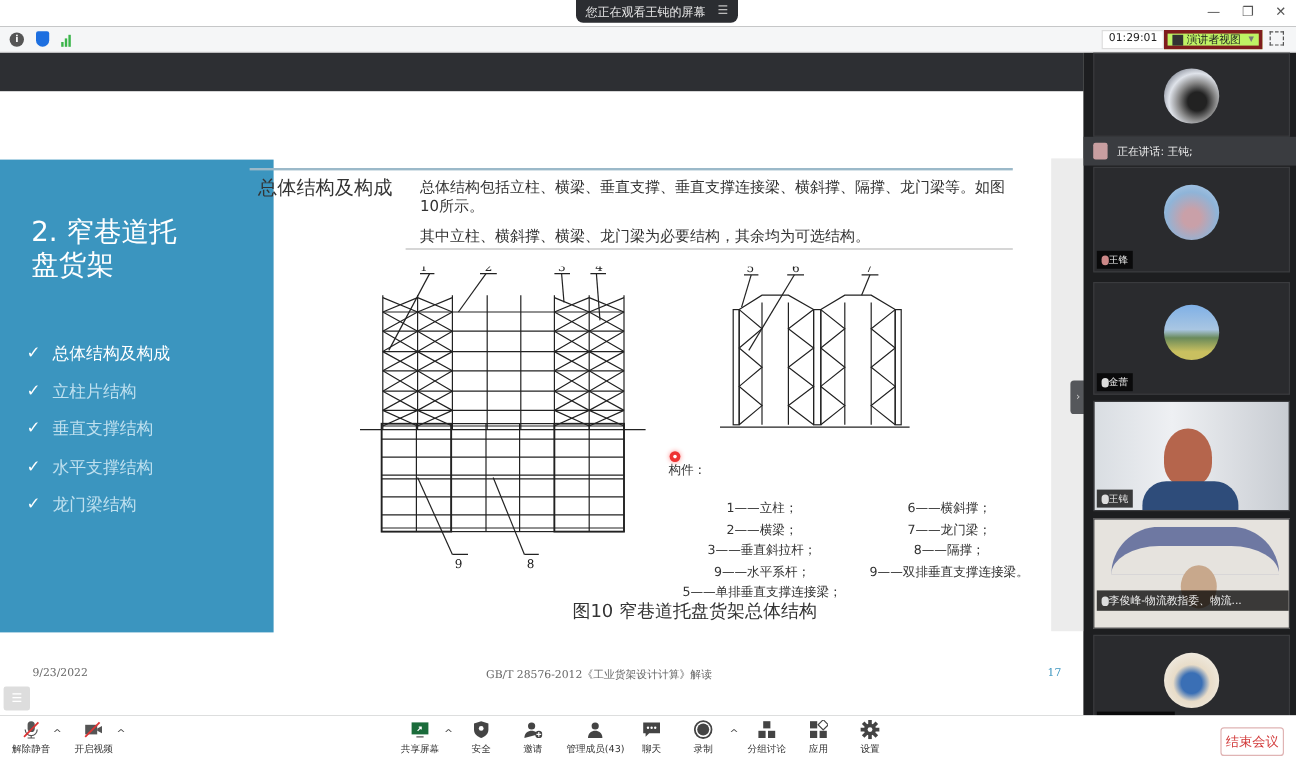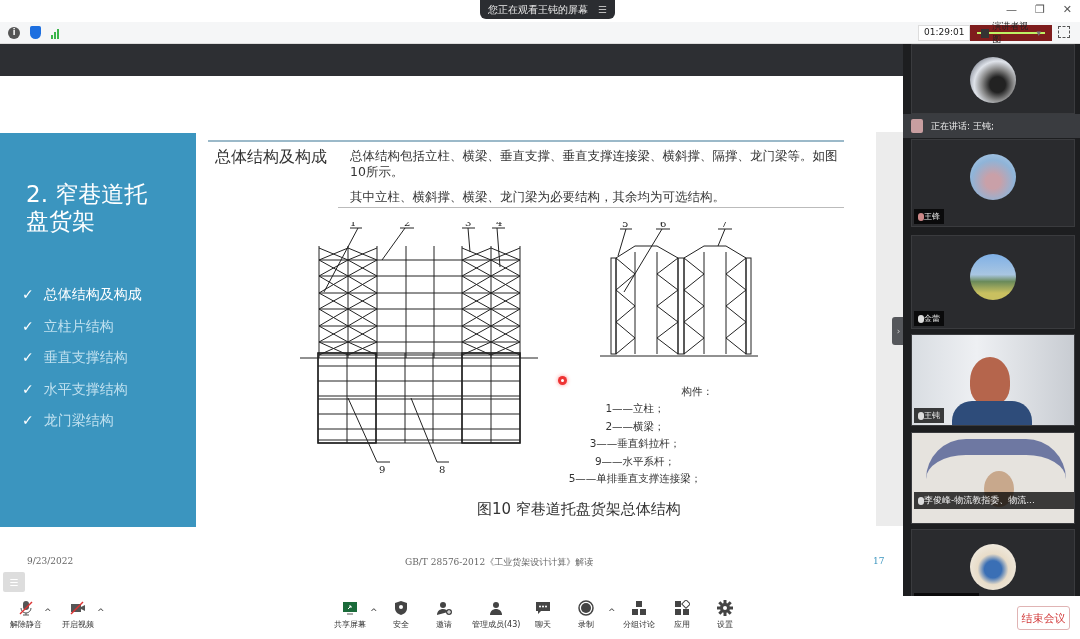--- a/index.html
+++ b/index.html
@@ -8,41 +8,41 @@
 .share-banner{position:absolute;left:480px;top:0;height:19px;background:#2b2d31;border-radius:0 0 6px 6px;color:#e8e8e8;font-size:10px;display:flex;align-items:center;padding:0 8px;gap:10px;}
 .share-banner .menu{font-size:10px;color:#bbb;}
 .winctl{position:absolute;right:8px;top:3px;display:flex;gap:18px;color:#555;font-size:11px;}
 .infobar{position:absolute;left:0;top:22px;width:1080px;height:22px;background:#f5f6f7;border-bottom:1px solid #ddd;}
 .infobar .icons{position:absolute;left:8px;top:4px;display:flex;gap:10px;align-items:center;}
 .ic-info{width:12px;height:12px;border-radius:50%;background:#555;color:#fff;font-size:8px;display:flex;align-items:center;justify-content:center;font-weight:bold;}
 .ic-shield{width:11px;height:13px;background:#1d6fe0;border-radius:2px 2px 6px 6px;}
 .ic-signal{display:flex;align-items:flex-end;gap:1px;height:12px;}
 .ic-signal span{width:2px;background:#3bb54a;display:block;}
 .timer{position:absolute;left:918px;top:3px;height:16px;background:#fff;border:1px solid #ddd;font-size:9px;color:#222;padding:1px 5px;}
-.viewbtn{position:absolute;left:970px;top:3px;height:16px;width:82px;background:#bef264;border:7px solid #7f1d1d;font-size:9px;color:#222;display:flex;align-items:center;gap:3px;padding:0 4px;}
+.viewbtn{position:absolute;left:970px;top:3px;height:16px;width:82px;background:#bef264;border:3px solid #7f1d1d;font-size:9px;color:#222;display:flex;align-items:center;gap:3px;padding:0 4px;}
 .viewbtn .sq{width:9px;height:9px;background:#333;display:inline-block;}
 .fullscreen{position:absolute;left:1058px;top:4px;width:12px;height:12px;border:1.5px dashed #555;}
 .slide-wrap{position:absolute;left:0;top:44px;width:903px;height:552px;background:#fff;}
 .slide-topdark{position:absolute;left:0;top:0;width:903px;height:32px;background:#2d2f33;}
 .slide{position:absolute;left:0;top:88px;width:903px;}
-.bluepanel{position:absolute;left:0;top:1px;width:196px;height:394px;background:#3b95bf;}
+.bluepanel{position:absolute;left:0;top:1px;width:228px;height:394px;background:#3b95bf;}
 .bluepanel .title{position:absolute;left:26px;top:48px;color:#fff;font-size:23px;line-height:27px;font-family:"DejaVu Sans",sans-serif;}
 .bluepanel ul{list-style:none;position:absolute;left:22px;top:153px;}
 .bluepanel li{font-size:14px;color:#bfe0ef;height:31.5px;display:flex;gap:10px;}
 .bluepanel li.active{color:#fff;}
 .bluepanel li .chk{color:#fff;}
 .graybar{position:absolute;left:876px;top:0;width:27px;height:394px;background:#ececec;}
 .topline{position:absolute;left:208px;top:8px;width:636px;height:2px;background:#9bb9c9;}
 .heading{position:absolute;left:215px;top:14px;font-size:16px;color:#333;width:125px;line-height:21px;}
 .para{position:absolute;left:350px;top:16px;font-size:12.5px;color:#333;line-height:16px;width:490px;}
 .para2{position:absolute;left:350px;top:57px;font-size:12.5px;color:#333;}
 .sepline{position:absolute;left:338px;top:75px;width:506px;height:1px;background:#bbb;}
 .diagram{position:absolute;}
 .legend{position:absolute;left:557px;top:253px;font-size:10.5px;color:#333;}
-.legend .hd{margin-bottom:3px;text-align:right;}
+.legend .hd{margin-bottom:18px;}
 .legend .cols{display:flex;gap:0;}
 .legend .col{width:156px;}
 .legend .col div{height:17.5px;text-align:center;}
 .caption{position:absolute;left:477px;top:368px;font-size:15px;color:#333;}
 .laser{position:absolute;left:558px;top:244px;width:9px;height:9px;border-radius:50%;background:#e33;box-shadow:0 0 4px #f88;}
 .laser::after{content:"";position:absolute;left:3px;top:3px;width:3px;height:3px;border-radius:50%;background:#fff;}
 .notesbtn{position:absolute;left:3px;top:528px;width:22px;height:20px;background:#ddd;border-radius:2px;color:#fff;font-size:10px;display:flex;align-items:center;justify-content:center;}
 .footer-date{position:absolute;left:27px;top:512px;font-size:9px;color:#666;font-family:"DejaVu Serif",serif;}
 .footer-mid{position:absolute;left:405px;top:512px;font-size:9px;color:#666;font-family:"DejaVu Serif",serif;}
 .footer-num{position:absolute;left:873px;top:512px;font-size:9px;color:#3b95bf;font-family:"DejaVu Serif",serif;}
@@ -239,20 +239,26 @@
     <div class="legend">
       <div class="hd">构件：</div>
       <div class="cols">
         <div class="col">
           <div>1——立柱；</div>
           <div>2——横梁；</div>
           <div>3——垂直斜拉杆；</div>
           <div>9——水平系杆；</div>
           <div>5——单排垂直支撑连接梁；</div>
         </div>
+        <div class="col">
+          <div>6——横斜撑；</div>
+          <div>7——龙门梁；</div>
+          <div>8——隔撑；</div>
+          <div>9——双排垂直支撑连接梁。</div>
+        </div>
       </div>
     </div>
 
     <div class="caption">图10 窄巷道托盘货架总体结构</div>
   </div>
 
   <div class="notesbtn">☰</div>
   <div class="footer-date">9/23/2022</div>
   <div class="footer-mid">GB/T 28576-2012《工业货架设计计算》解读</div>
   <div class="footer-num">17</div>

